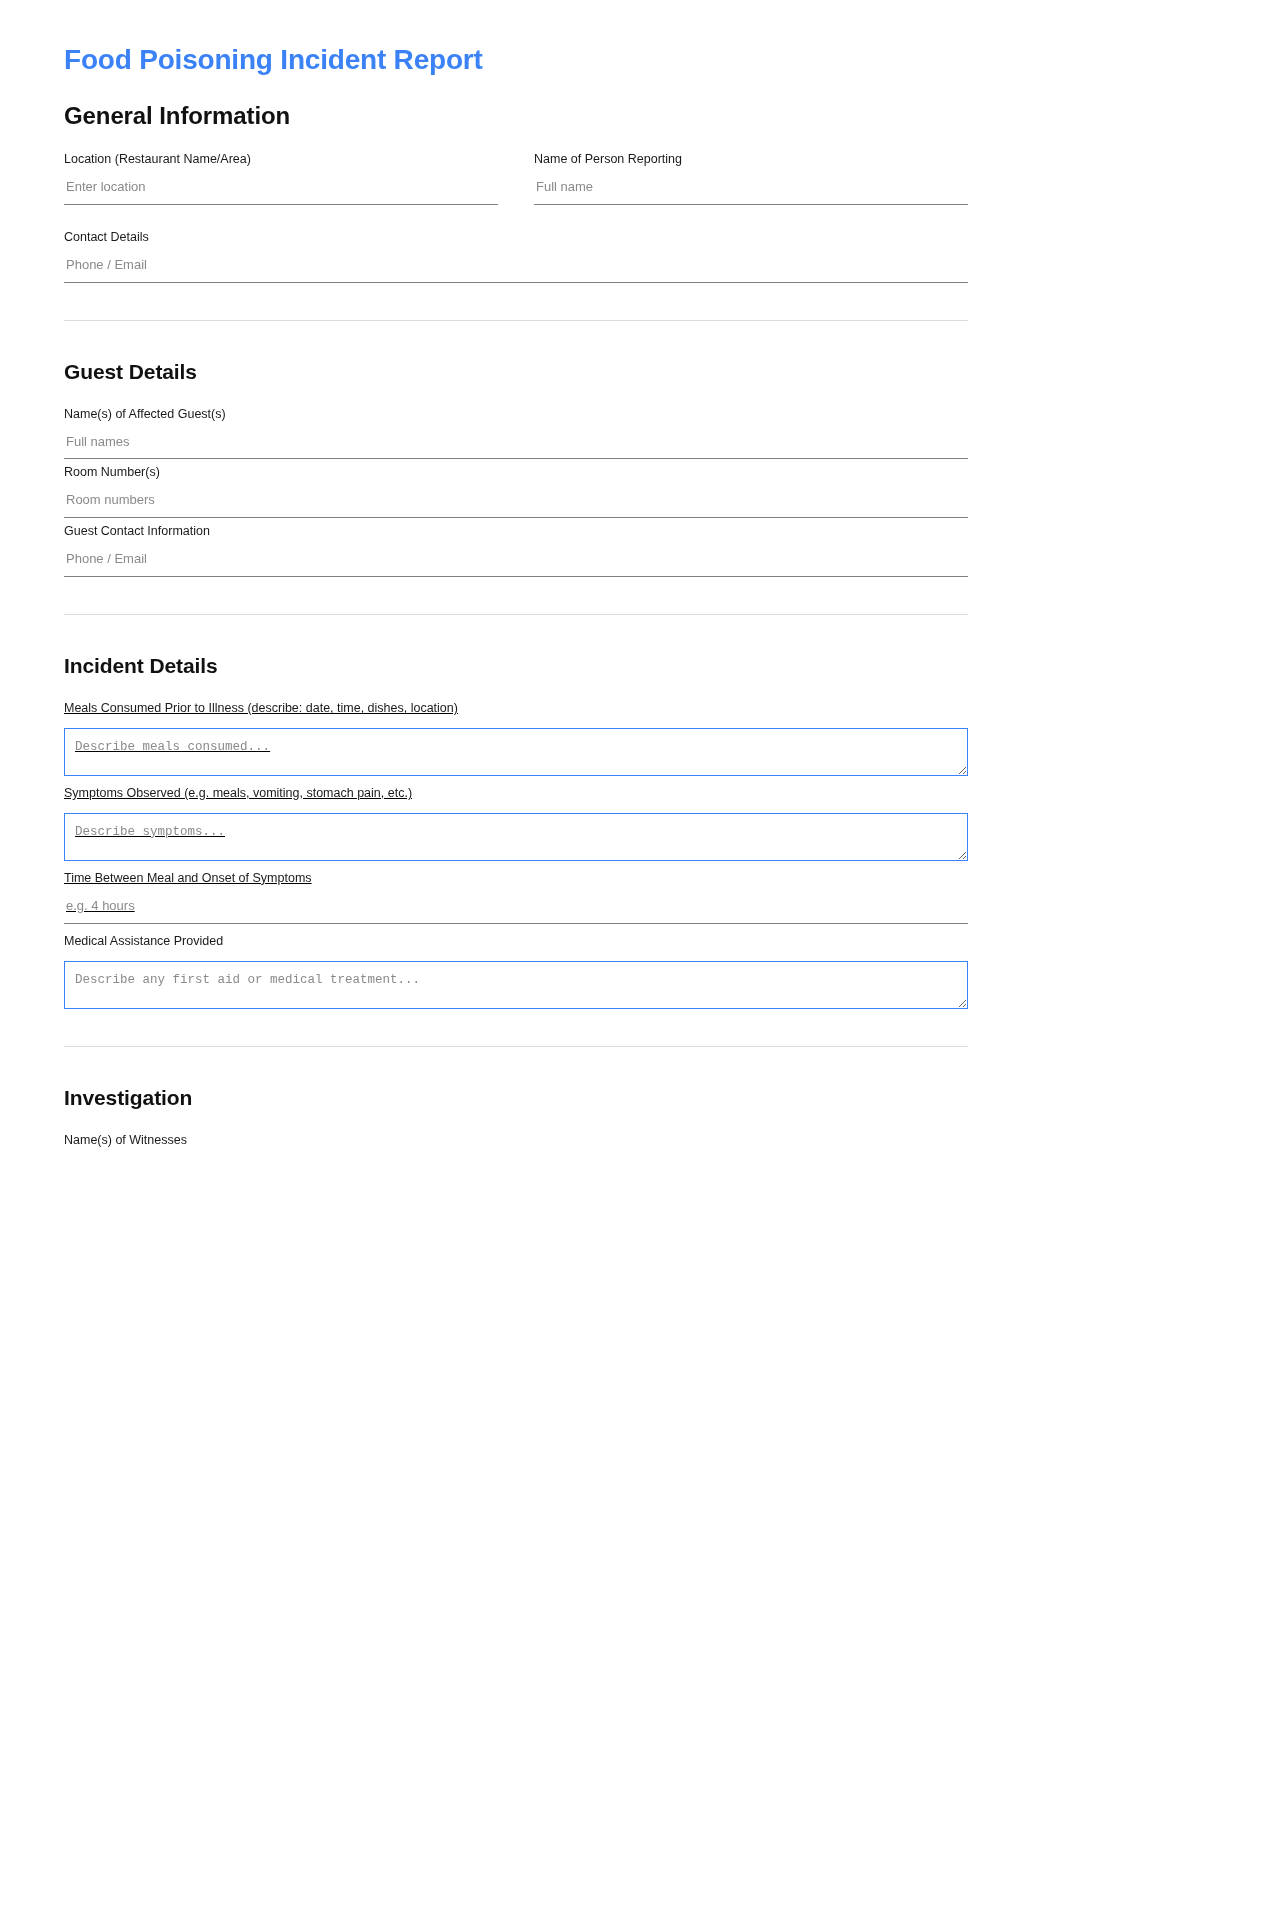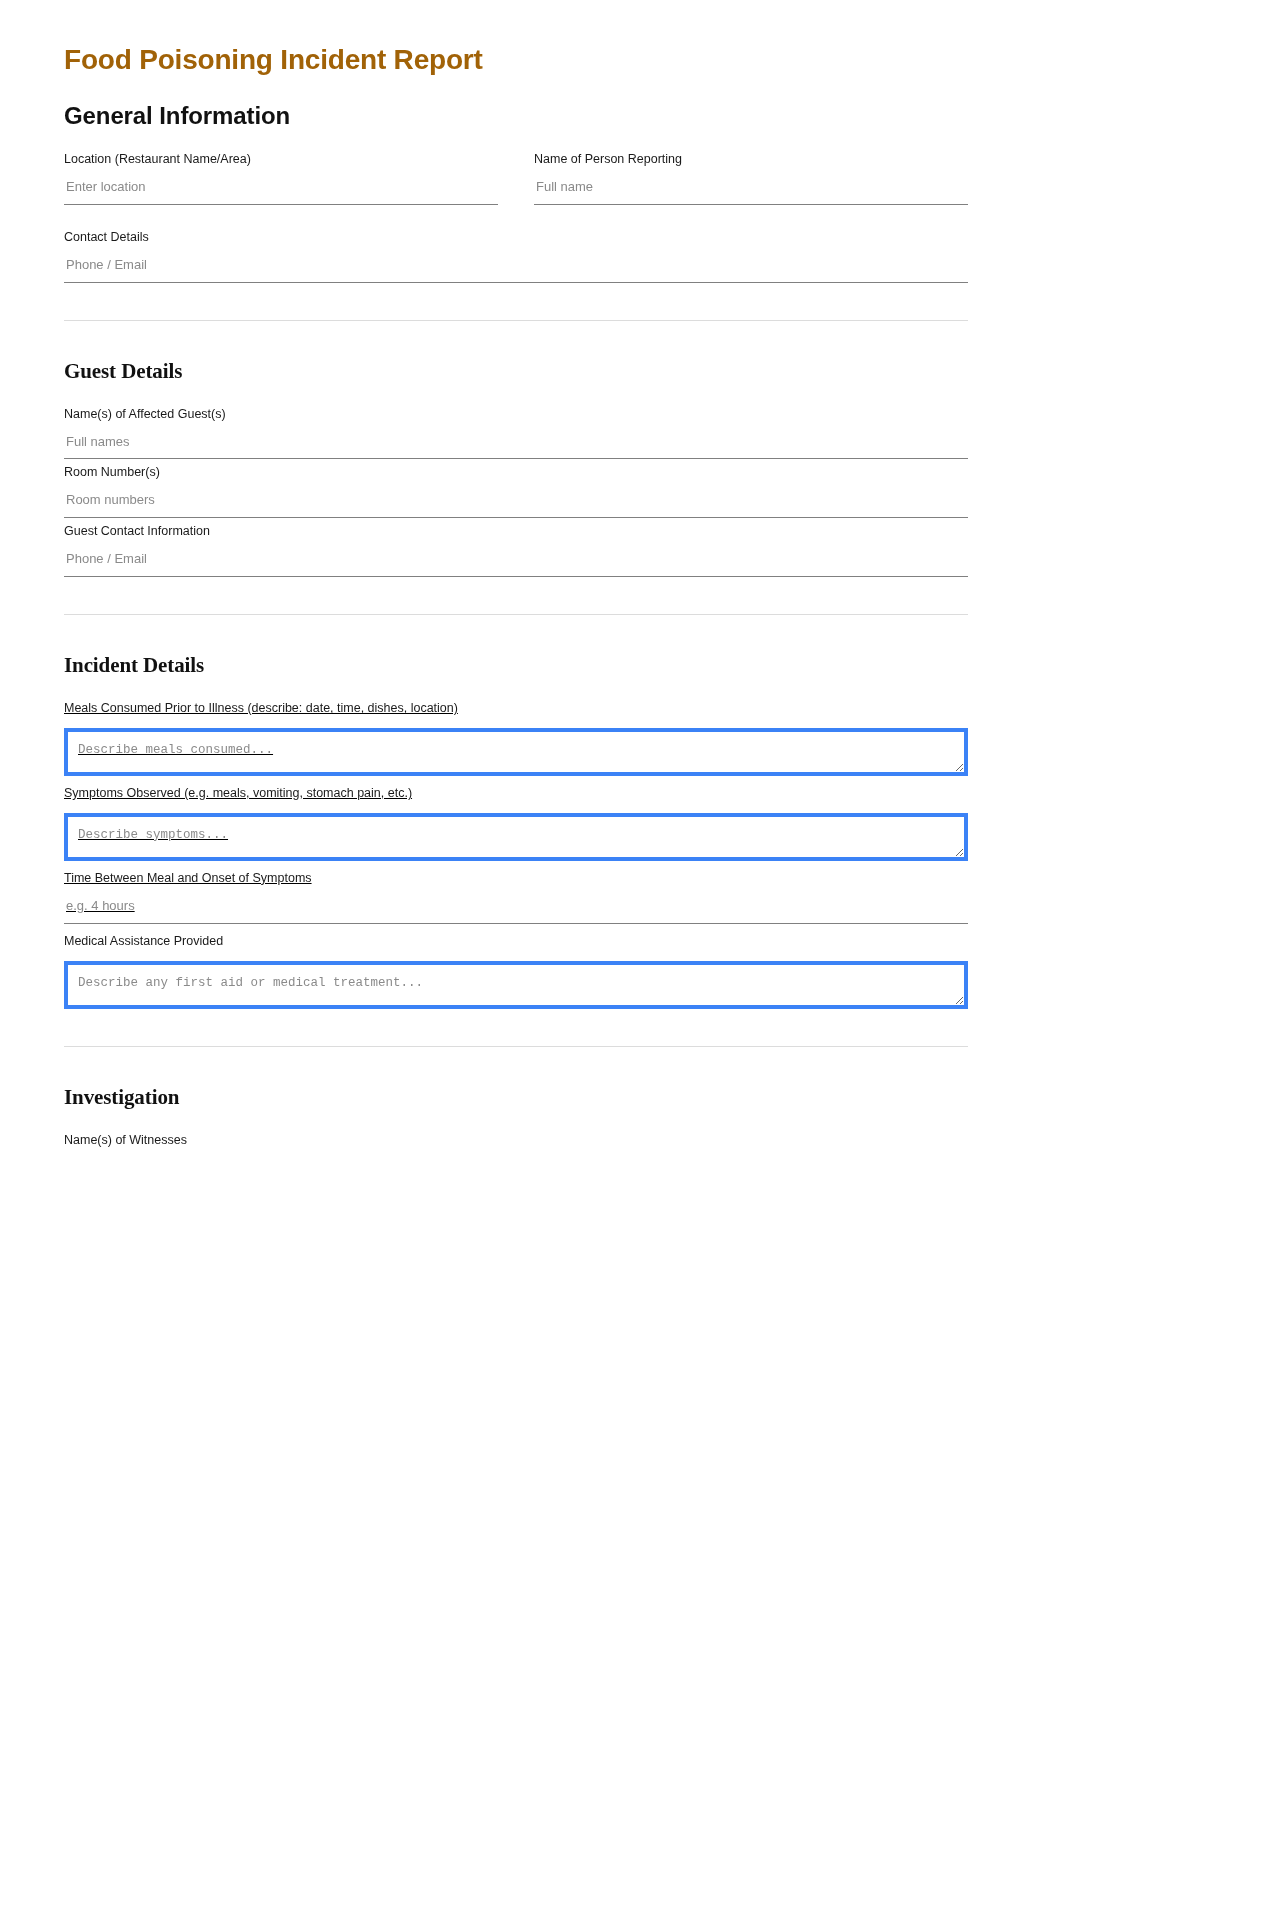--- a/index.html
+++ b/index.html
@@ -26,39 +26,38 @@
     margin: 0 0 0 64px;
   }
 
   
   .doc-title {
     font-size: 28px;
     font-weight: bold;
     letter-spacing: -0.2px;
     line-height: 1.15;
     margin: 0 0 26px 0;
-    color: #a16207;
+    color: #3b82f6;
   }
 
   
   .section {
     margin: 0;
   }
   .section-title {
     font-size: 24px;
     font-weight: bold;
     letter-spacing: -0.1px;
     line-height: 1.2;
     margin: 0 0 20px 0;
     color: #111111;
   }
   .section-title.large {
     font-size: 21px;
     margin: 0 0 22px 0;
-    font-family: Liberation Serif, serif;
   }
 
   
   .section-divider {
     border: 0;
     border-top: 1px solid #dcdcdc;
     margin: 37px 0 38px 0;
     width: 100%;
   }
 
@@ -106,21 +105,21 @@
   .underline-input::placeholder {
     color: #8a8a8a;
     opacity: 1;
   }
 
   
   .boxed-textarea {
     display: block;
     width: 100%;
     box-sizing: border-box;
-    border: 4px solid #3b82f6;
+    border: 1px solid #3b82f6;
     background: #ffffff;
     font-family: "Liberation Mono", monospace;
     font-size: 12.5px;
     line-height: 1.45;
     color: #1a1a1a;
     padding: 9px 10px;
     height: 48px;
     resize: vertical;
     outline: none;
     border-radius: 0;

